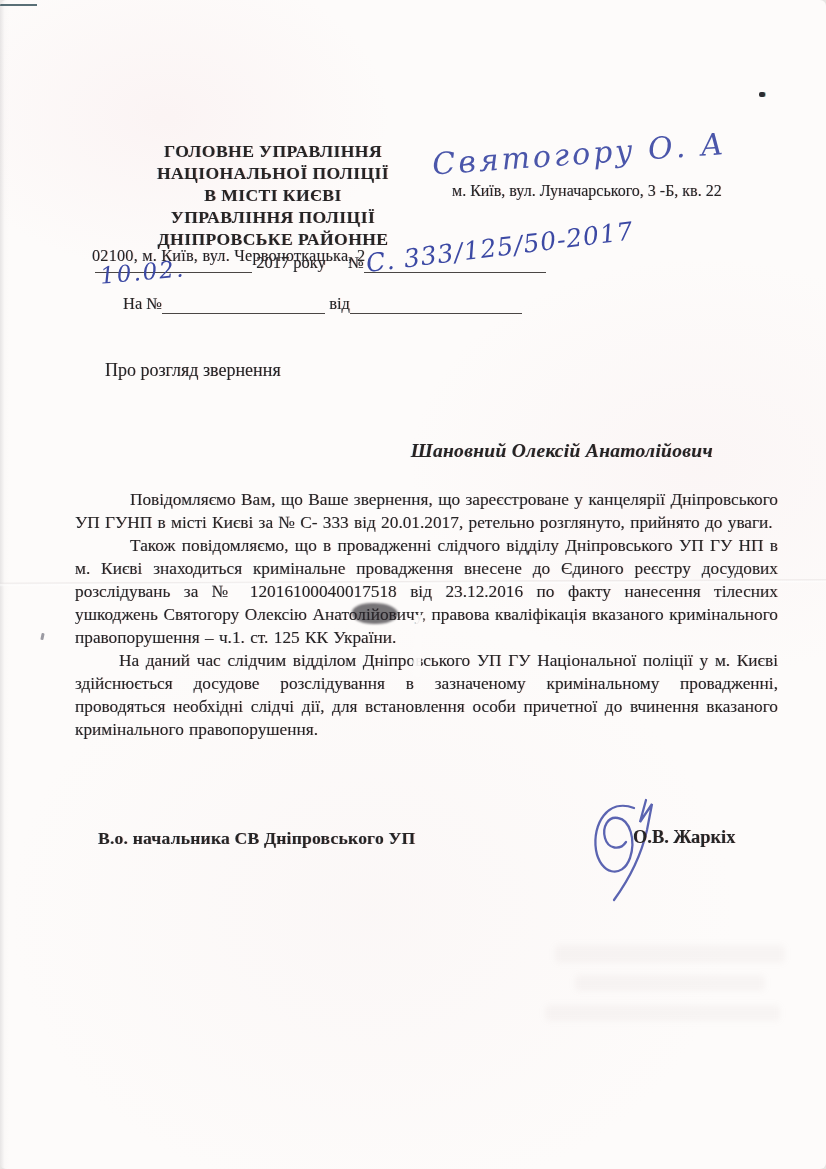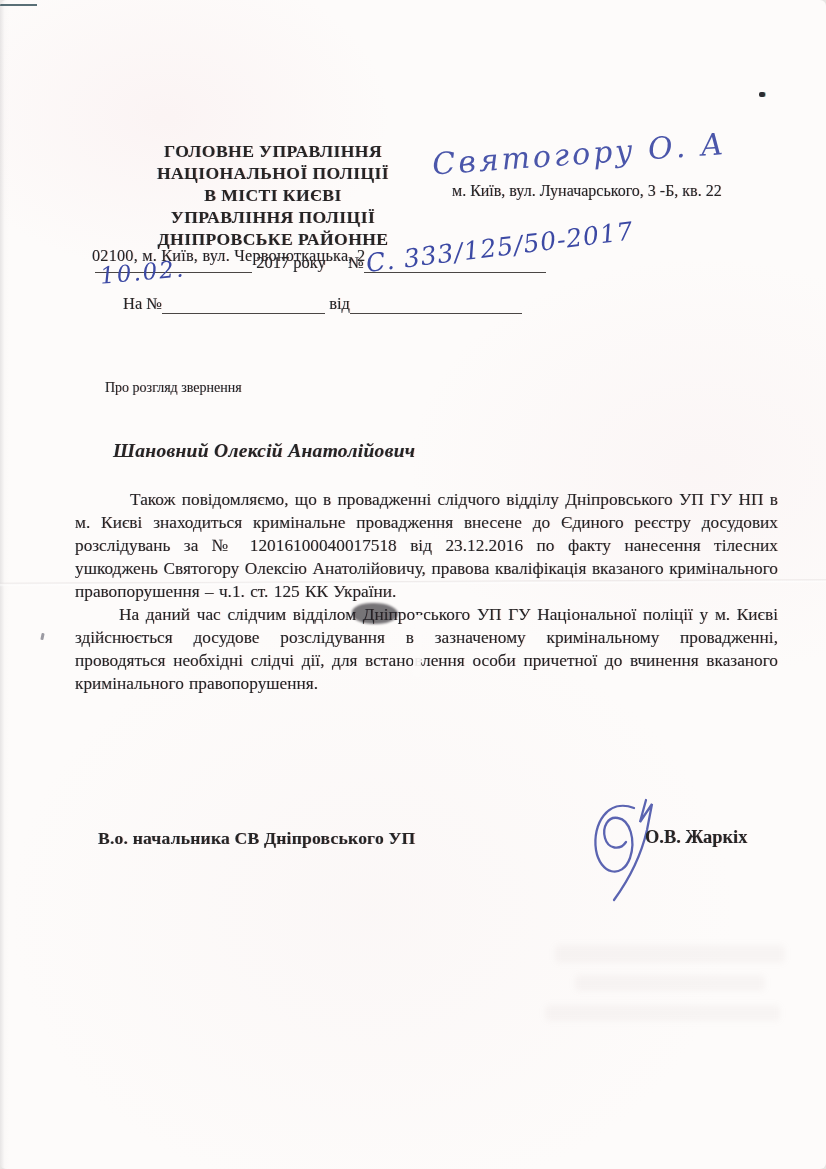--- a/index.html
+++ b/index.html
@@ -40,34 +40,34 @@
   .blank{ display:inline-block; border-bottom:1.3px solid #4a4644; height:19px; vertical-align:bottom; }
   .hand-date{
     left:100px; top:259px; font-size:23px; letter-spacing:2px;
     transform:rotate(-5deg);
   }
   .hand-number{
     left:368px; top:249px; font-size:25px; letter-spacing:1px; white-space:nowrap;
     transform:rotate(-7deg); transform-origin:left bottom;
   }
   .reply-row{ left:95px; top:294px; width:480px; height:26px; font-size:16.5px;margin-left:28px; }
-  .subject{ left:105px; top:380px; font-size:14px; }
+  .subject{ left:105px; top:360px; font-size:18px; }
   .salutation{
-    left:113px; top:440px; width:600px; text-align:left;
+    left:113px; top:440px; width:600px; text-align:right;
     font-size:19.5px; font-weight:bold; font-style:italic; letter-spacing:0.3px;
   }
   .body-text{ left:75px; top:488px; width:703px; }
   .body-text p{
     margin:0; font-size:17.3px; line-height:23px; text-align:justify;
     word-spacing:1px;
   }
   .ind-55{ text-indent:55px; }
   .ind-44{ text-indent:44px; }
   .sig-title{ left:78px; top:828px; font-size:17.6px; font-weight:bold; letter-spacing:0.2px;margin-left:20px; }
-  .sig-name{ left:633px; top:827px; font-size:18.4px; font-weight:bold;margin-left:12px; }
+  .sig-name{ left:633px; top:827px; font-size:18.4px; font-weight:bold; }
   .sig-scribble{ left:588px; top:796px; }
   .footer-exec{ left:107px; top:1049px; font-size:15.6px; line-height:26px; }
   
   .edge-left{ left:0; top:0; width:9px; height:1169px;
     background:linear-gradient(to right, rgba(190,188,190,0.35), rgba(230,228,228,0.12), transparent); }
   .edge-top-line{ left:0; top:4px; width:37px; height:2px; background:#2f4c55; opacity:0.8; }
   .speck-tr{ left:759px; top:92px; width:6px; height:5px; background:#2c2c30; border-radius:2px;
     box-shadow:1px 0 0 rgba(30,120,140,0.5); }
   .speck-left{ left:41px; top:633px; width:3px; height:7px; background:rgba(75,75,90,0.55); border-radius:1px; transform:rotate(12deg); }
   .crease-h{ left:0; top:581px; width:826px; height:4px;
@@ -117,20 +117,21 @@
   <div class="abs reply-row print">
     <span>На №</span><span class="blank" style="width:163px;"></span>
     <span>від</span><span class="blank" style="width:172px;"></span>
   </div>
 
   <div class="abs subject print">Про розгляд звернення</div>
 
   <div class="abs salutation print">Шановний Олексій Анатолійович</div>
 
   <div class="abs body-text print">
+    <p class="ind-55">Повідомляємо Вам, що Ваше звернення, що зареєстроване у канцелярії Дніпровського УП ГУНП в місті Києві за № С- 333 від 20.01.2017, ретельно розглянуто, прийнято до уваги.</p>
     <p class="ind-55">Також повідомляємо, що в провадженні слідчого відділу Дніпровського УП ГУ НП в м. Києві знаходиться кримінальне провадження внесене до Єдиного реєстру досудових розслідувань за № 12016100040017518 від 23.12.2016 по факту нанесення тілесних ушкоджень Святогору Олексію Анатолійовичу, правова кваліфікація вказаного кримінального правопорушення – ч.1. ст. 125 КК України.</p>
     <p class="ind-44">На даний час слідчим відділом Дніпровського УП ГУ Національної поліції у м. Києві здійснюється досудове розслідування в зазначеному кримінальному провадженні, проводяться необхідні слідчі дії, для встановлення особи причетної до вчинення вказаного кримінального правопорушення.</p>
   </div>
 
   <div class="abs crease-v"></div>
   <div class="abs smudge"></div>
 
   <div class="abs sig-title print">В.о. начальника СВ Дніпровського УП</div>
   <div class="abs sig-scribble">
     <svg width="86" height="108" viewBox="0 0 86 108" xmlns="http://www.w3.org/2000/svg">

